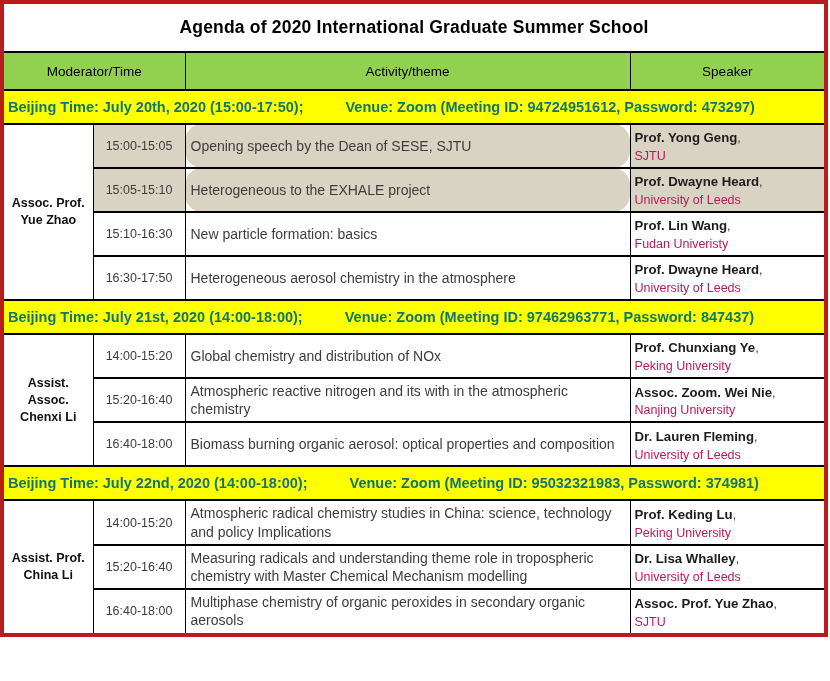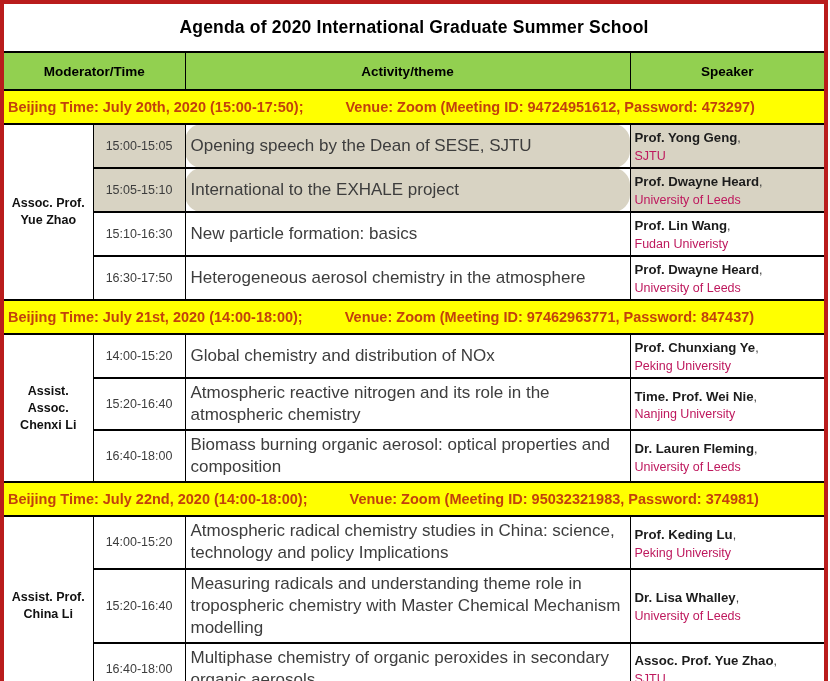--- a/index.html
+++ b/index.html
@@ -39,29 +39,29 @@
     font-weight: bold;
     color: #000000;
     letter-spacing: 0.2px;
   }
   
   th.col-head {
     height: 38px;
     background: #92d050;
     color: #000000;
     font-size: 13.5px;
-    font-weight: bold;
+    font-weight: normal;
     text-align: center;
     vertical-align: middle;
   }
   
   td.banner {
     height: 34px;
     background: #ffff00;
-    color: #c2410c;
+    color: #0f766e;
     font-weight: bold;
     font-size: 14.5px;
     text-align: left;
     vertical-align: middle;
     padding: 2px 2px 2px 4px;
     white-space: nowrap;
     margin-left: 20px;
   }
   td.banner .b-venue { margin-left: 42px; }
   
@@ -80,21 +80,21 @@
     text-align: center;
     vertical-align: middle;
     font-size: 12.5px;
     color: #3d3d3d;
     padding: 2px 1px;
     white-space: nowrap;
   }
   td.activity {
     text-align: left;
     vertical-align: middle;
-    font-size: 17px;
+    font-size: 14px;
     color: #3d3d3d;
     line-height: 1.3;
     padding: 3px 6px 3px 5px;
     border-radius: 17px;
   }
   td.speaker {
     text-align: left;
     vertical-align: middle;
     line-height: 1.3;
     padding: 2px 4px;
@@ -150,21 +150,21 @@
       <td class="moderator" rowspan="4">Assoc. Prof. Yue Zhao</td>
       <td class="time tan">15:00-15:05</td>
       <td class="activity tan">Opening speech by the Dean of SESE, SJTU</td>
       <td class="speaker tan">
         <div><span class="spk-name">Prof. Yong Geng</span><span class="spk-comma">,</span></div>
         <div class="spk-aff">SJTU</div>
       </td>
     </tr>
     <tr>
       <td class="time tan">15:05-15:10</td>
-      <td class="activity tan">International to the EXHALE project</td>
+      <td class="activity tan">Heterogeneous to the EXHALE project</td>
       <td class="speaker tan">
         <div><span class="spk-name">Prof. Dwayne Heard</span><span class="spk-comma">,</span></div>
         <div class="spk-aff">University of Leeds</div>
       </td>
     </tr>
     <tr>
       <td class="time">15:10-16:30</td>
       <td class="activity">New particle formation: basics</td>
       <td class="speaker">
         <div><span class="spk-name">Prof. Lin Wang</span><span class="spk-comma">,</span></div>
@@ -190,23 +190,23 @@
       <td class="moderator" rowspan="3">Assist. Assoc. Chenxi Li</td>
       <td class="time">14:00-15:20</td>
       <td class="activity">Global chemistry and distribution of NOx</td>
       <td class="speaker">
         <div><span class="spk-name">Prof. Chunxiang Ye</span><span class="spk-comma">,</span></div>
         <div class="spk-aff">Peking University</div>
       </td>
     </tr>
     <tr>
       <td class="time">15:20-16:40</td>
-      <td class="activity">Atmospheric reactive nitrogen and its role in the atmospheric chemistry</td>
-      <td class="speaker">
-        <div><span class="spk-name">Time. Prof. Wei Nie</span><span class="spk-comma">,</span></div>
+      <td class="activity">Atmospheric reactive nitrogen and its with in the atmospheric chemistry</td>
+      <td class="speaker">
+        <div><span class="spk-name">Assoc. Zoom. Wei Nie</span><span class="spk-comma">,</span></div>
         <div class="spk-aff">Nanjing University</div>
       </td>
     </tr>
     <tr>
       <td class="time">16:40-18:00</td>
       <td class="activity">Biomass burning organic aerosol: optical properties and composition</td>
       <td class="speaker">
         <div><span class="spk-name">Dr. Lauren Fleming</span><span class="spk-comma">,</span></div>
         <div class="spk-aff">University of Leeds</div>
       </td>

